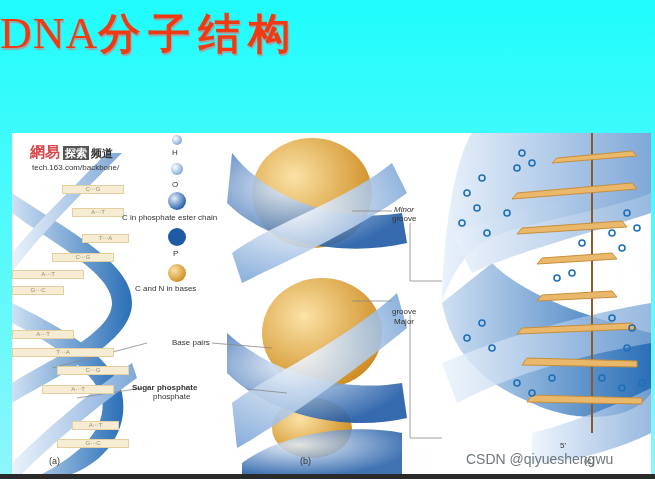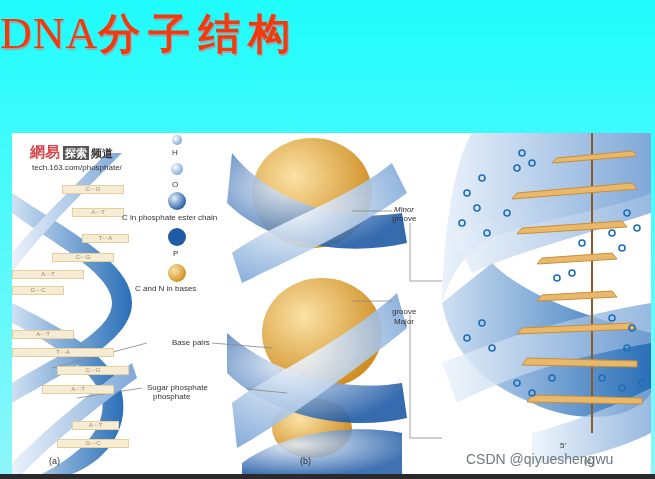--- a/index.html
+++ b/index.html
@@ -130,21 +130,21 @@
       <line x1="340" y1="78" x2="380" y2="78"></line>
       <polyline points="398,90 398,148 430,148"></polyline>
       <line x1="340" y1="168" x2="380" y2="168"></line>
       <polyline points="398,182 398,305 430,305"></polyline>
     </g>
   </svg>
 
   <div class="logo">
     <span>網易</span><span class="box">探索</span><span class="ch">频道</span>
   </div>
-  <div class="url">tech.163.com/phosphate/</div>
+  <div class="url">tech.163.com/backbone/</div>
 
   <div class="bp" style="left:50px;top:52px;width:60px;">C⋯G</div>
   <div class="bp" style="left:60px;top:75px;width:50px;">A⋯T</div>
   <div class="bp" style="left:70px;top:101px;width:45px;">T⋯A</div>
   <div class="bp" style="left:40px;top:120px;width:60px;">C⋯G</div>
   <div class="bp" style="left:0px;top:137px;width:70px;">A⋯T</div>
   <div class="bp" style="left:0px;top:153px;width:50px;">G⋯C</div>
   <div class="bp" style="left:0px;top:197px;width:60px;">A⋯T</div>
   <div class="bp" style="left:0px;top:215px;width:100px;">T⋯A</div>
   <div class="bp" style="left:45px;top:233px;width:70px;">C⋯G</div>
@@ -152,21 +152,21 @@
   <div class="bp" style="left:60px;top:288px;width:45px;">A⋯T</div>
   <div class="bp" style="left:45px;top:306px;width:70px;">G⋯C</div>
 
   <div class="lbl" style="left:160px;top:15px;">H</div>
   <div class="lbl" style="left:160px;top:47px;">O</div>
   <div class="lbl" style="left:110px;top:80px;">C in phosphate ester chain</div>
   <div class="lbl" style="left:161px;top:116px;">P</div>
   <div class="lbl" style="left:123px;top:151px;">C and N in bases</div>
 
   <div class="lbl" style="left:140px;top:205px;margin-left:20px;">Base pairs</div>
-  <div class="lbl" style="left:135px;top:250px;">Sugar phosphate</div>
+  <div class="lbl" style="left:120px;top:250px;font-weight:bold;">Sugar phosphate</div>
   <div class="lbl" style="left:141px;top:259px;">phosphate</div>
   <div class="lbl" style="left:382px;top:72px;font-style:italic;">Minor</div>
   <div class="lbl" style="left:380px;top:81px;">groove</div>
   <div class="lbl" style="left:382px;top:165px;margin-top:19px;">Major</div>
   <div class="lbl" style="left:380px;top:174px;">groove</div>
 
   <div class="sub" style="left:37px;top:323px;">(a)</div>
   <div class="sub" style="left:288px;top:323px;">(b)</div>
   <div class="sub" style="left:572px;top:323px;">(c)</div>
   <div class="lbl" style="left:548px;top:308px;">5'</div>

